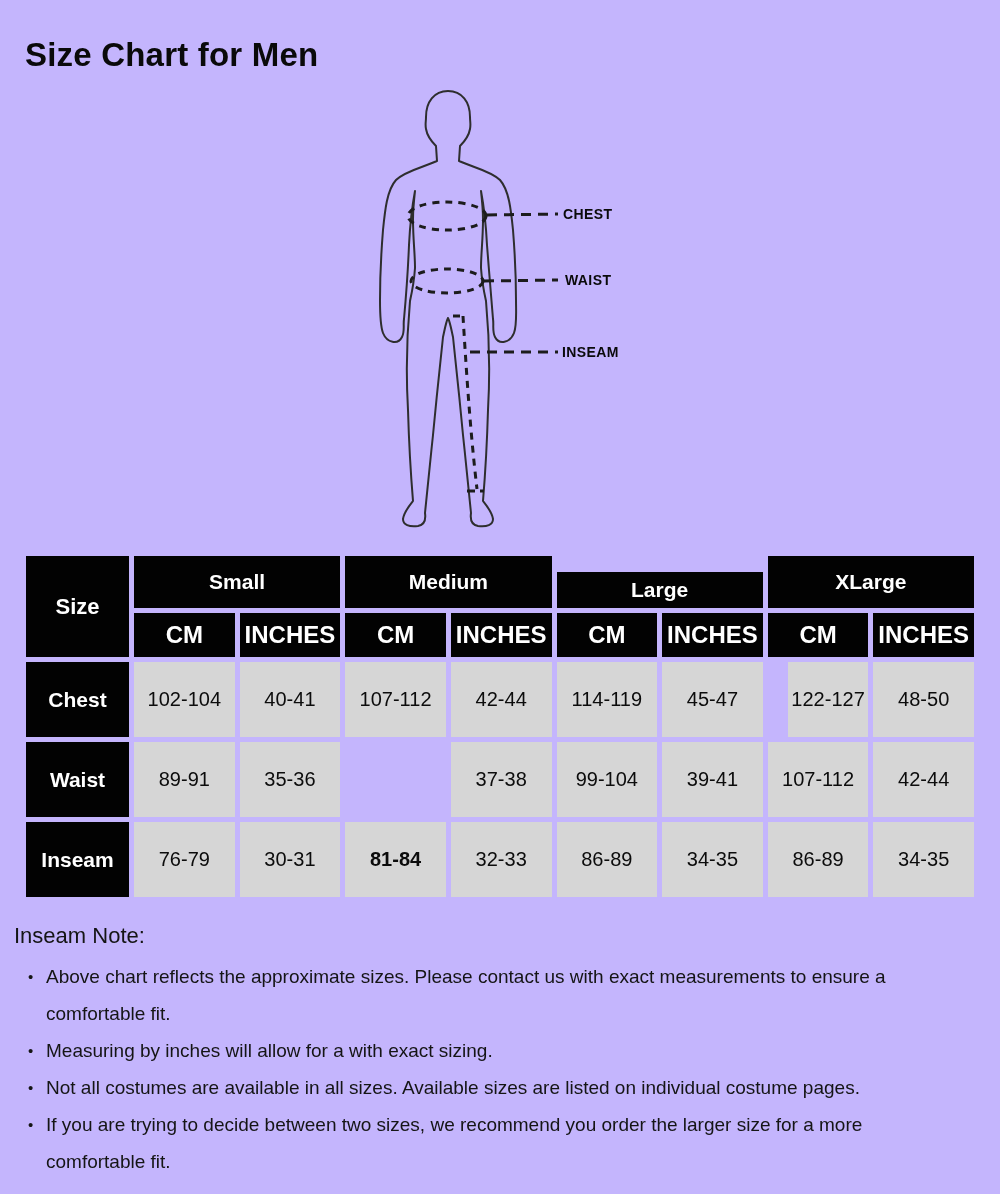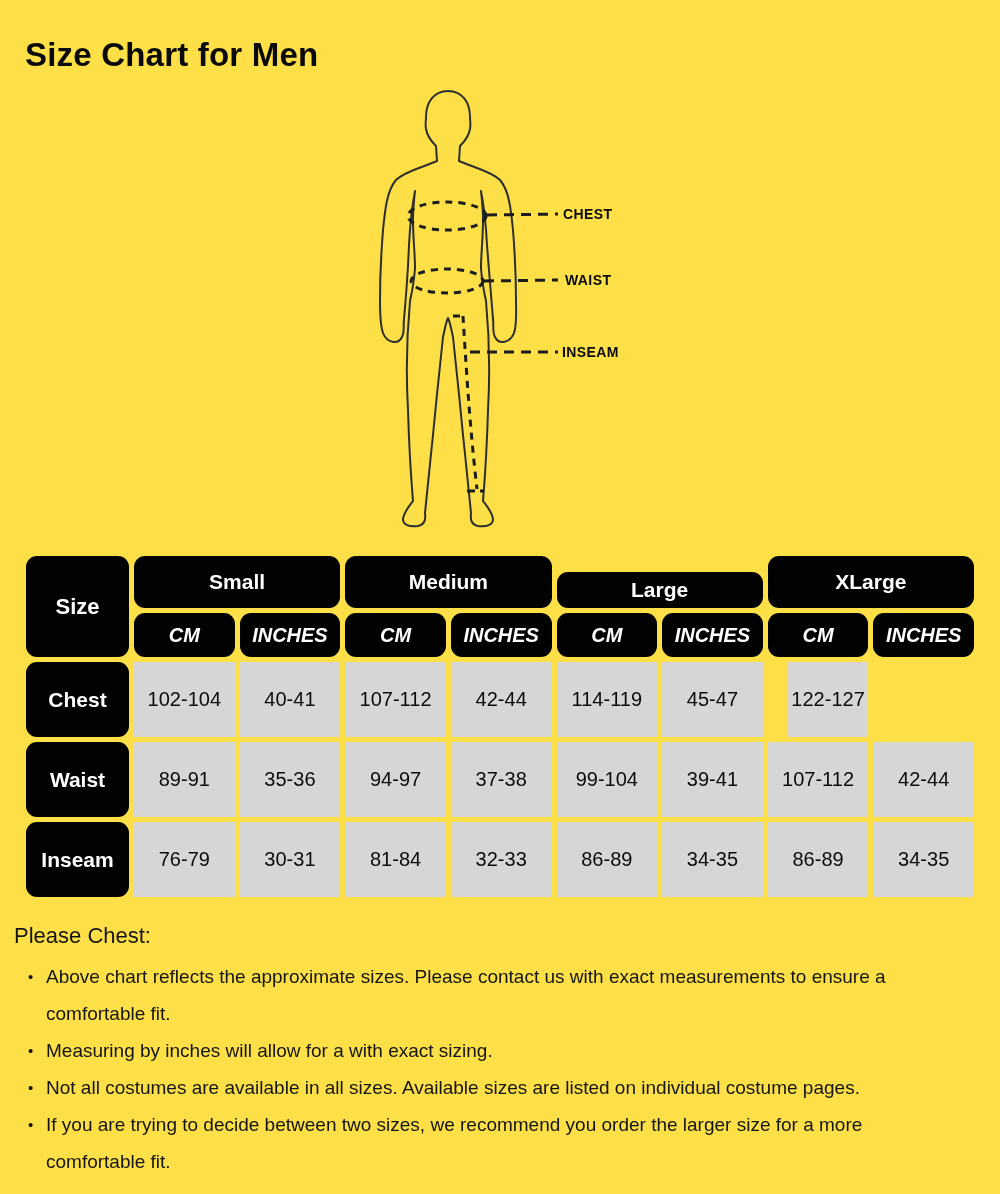--- a/index.html
+++ b/index.html
@@ -6,21 +6,21 @@
     margin: 0;
     padding: 0;
     background: #ffffff;
     font-family: "Liberation Sans", "DejaVu Sans", sans-serif;
     color: #111111;
   }
   .page {
     position: relative;
     width: 1000px;
     height: 1194px;
-    background: #fde047;
+    background: #c4b5fd;
     overflow: hidden;
   }
   .page-title {
     position: absolute;
     left: 25px;
     top: 14px;
     font-size: 33px;
     font-weight: bold;
     color: #0a0a0a;
     letter-spacing: 0.2px;
@@ -64,25 +64,24 @@
   .cell {
     display: flex;
     align-items: center;
     justify-content: center;
     text-align: center;
   }
   .hdr {
     background: #020202;
     color: #ffffff;
     font-weight: bold;
-    border-radius: 11px;
   }
   .corner-cell { grid-column: 1; grid-row: 1 / 3; font-size: 22px; }
   .group-cell  { font-size: 21px; }
-  .unit-cell   { font-size: 20px; font-style: italic; }
+  .unit-cell   { font-size: 24px; }
   .rowlabel-cell { font-size: 21px; }
   .data-cell {
     background: #d6d6d6;
     color: #0c0c0c;
     font-size: 20px;
   }
   
   .notes {
     position: absolute;
     left: 14px;
@@ -208,44 +207,44 @@
     <div class="cell hdr unit-cell" style="grid-column: 9; grid-row: 2;">INCHES</div>
 
     <div class="cell hdr rowlabel-cell" style="grid-column: 1; grid-row: 3;">Chest</div>
     <div class="cell data-cell" style="grid-column: 2; grid-row: 3;">102-104</div>
     <div class="cell data-cell" style="grid-column: 3; grid-row: 3;">40-41</div>
     <div class="cell data-cell" style="grid-column: 4; grid-row: 3;">107-112</div>
     <div class="cell data-cell" style="grid-column: 5; grid-row: 3;">42-44</div>
     <div class="cell data-cell" style="grid-column: 6; grid-row: 3;">114-119</div>
     <div class="cell data-cell" style="grid-column: 7; grid-row: 3;">45-47</div>
     <div class="cell data-cell" style="grid-column: 8; grid-row: 3; margin-left: 20px;">122-127</div>
+    <div class="cell data-cell" style="grid-column: 9; grid-row: 3;">48-50</div>
 
     <div class="cell hdr rowlabel-cell" style="grid-column: 1; grid-row: 4;">Waist</div>
     <div class="cell data-cell" style="grid-column: 2; grid-row: 4;">89-91</div>
     <div class="cell data-cell" style="grid-column: 3; grid-row: 4;">35-36</div>
-    <div class="cell data-cell" style="grid-column: 4; grid-row: 4;">94-97</div>
     <div class="cell data-cell" style="grid-column: 5; grid-row: 4;">37-38</div>
     <div class="cell data-cell" style="grid-column: 6; grid-row: 4;">99-104</div>
     <div class="cell data-cell" style="grid-column: 7; grid-row: 4;">39-41</div>
     <div class="cell data-cell" style="grid-column: 8; grid-row: 4;">107-112</div>
     <div class="cell data-cell" style="grid-column: 9; grid-row: 4;">42-44</div>
 
     <div class="cell hdr rowlabel-cell" style="grid-column: 1; grid-row: 5;">Inseam</div>
     <div class="cell data-cell" style="grid-column: 2; grid-row: 5; text-align: center;">76-79</div>
     <div class="cell data-cell" style="grid-column: 3; grid-row: 5;">30-31</div>
-    <div class="cell data-cell" style="grid-column: 4; grid-row: 5;">81-84</div>
+    <div class="cell data-cell" style="grid-column: 4; grid-row: 5; font-weight: bold;">81-84</div>
     <div class="cell data-cell" style="grid-column: 5; grid-row: 5;">32-33</div>
     <div class="cell data-cell" style="grid-column: 6; grid-row: 5;">86-89</div>
     <div class="cell data-cell" style="grid-column: 7; grid-row: 5;">34-35</div>
     <div class="cell data-cell" style="grid-column: 8; grid-row: 5;">86-89</div>
     <div class="cell data-cell" style="grid-column: 9; grid-row: 5;">34-35</div>
   </div>
 
   <div class="notes">
-    <div class="notes-heading">Please Chest:</div>
+    <div class="notes-heading">Inseam Note:</div>
     <ul class="notes-list">
       <li class="note-item">
         <span class="note-bullet">•</span>
         <span>Above chart reflects the approximate sizes. Please contact us with exact measurements to ensure a comfortable fit.</span>
       </li>
       <li class="note-item">
         <span class="note-bullet">•</span>
         <span>Measuring by inches will allow for a with exact sizing.</span>
       </li>
       <li class="note-item">

